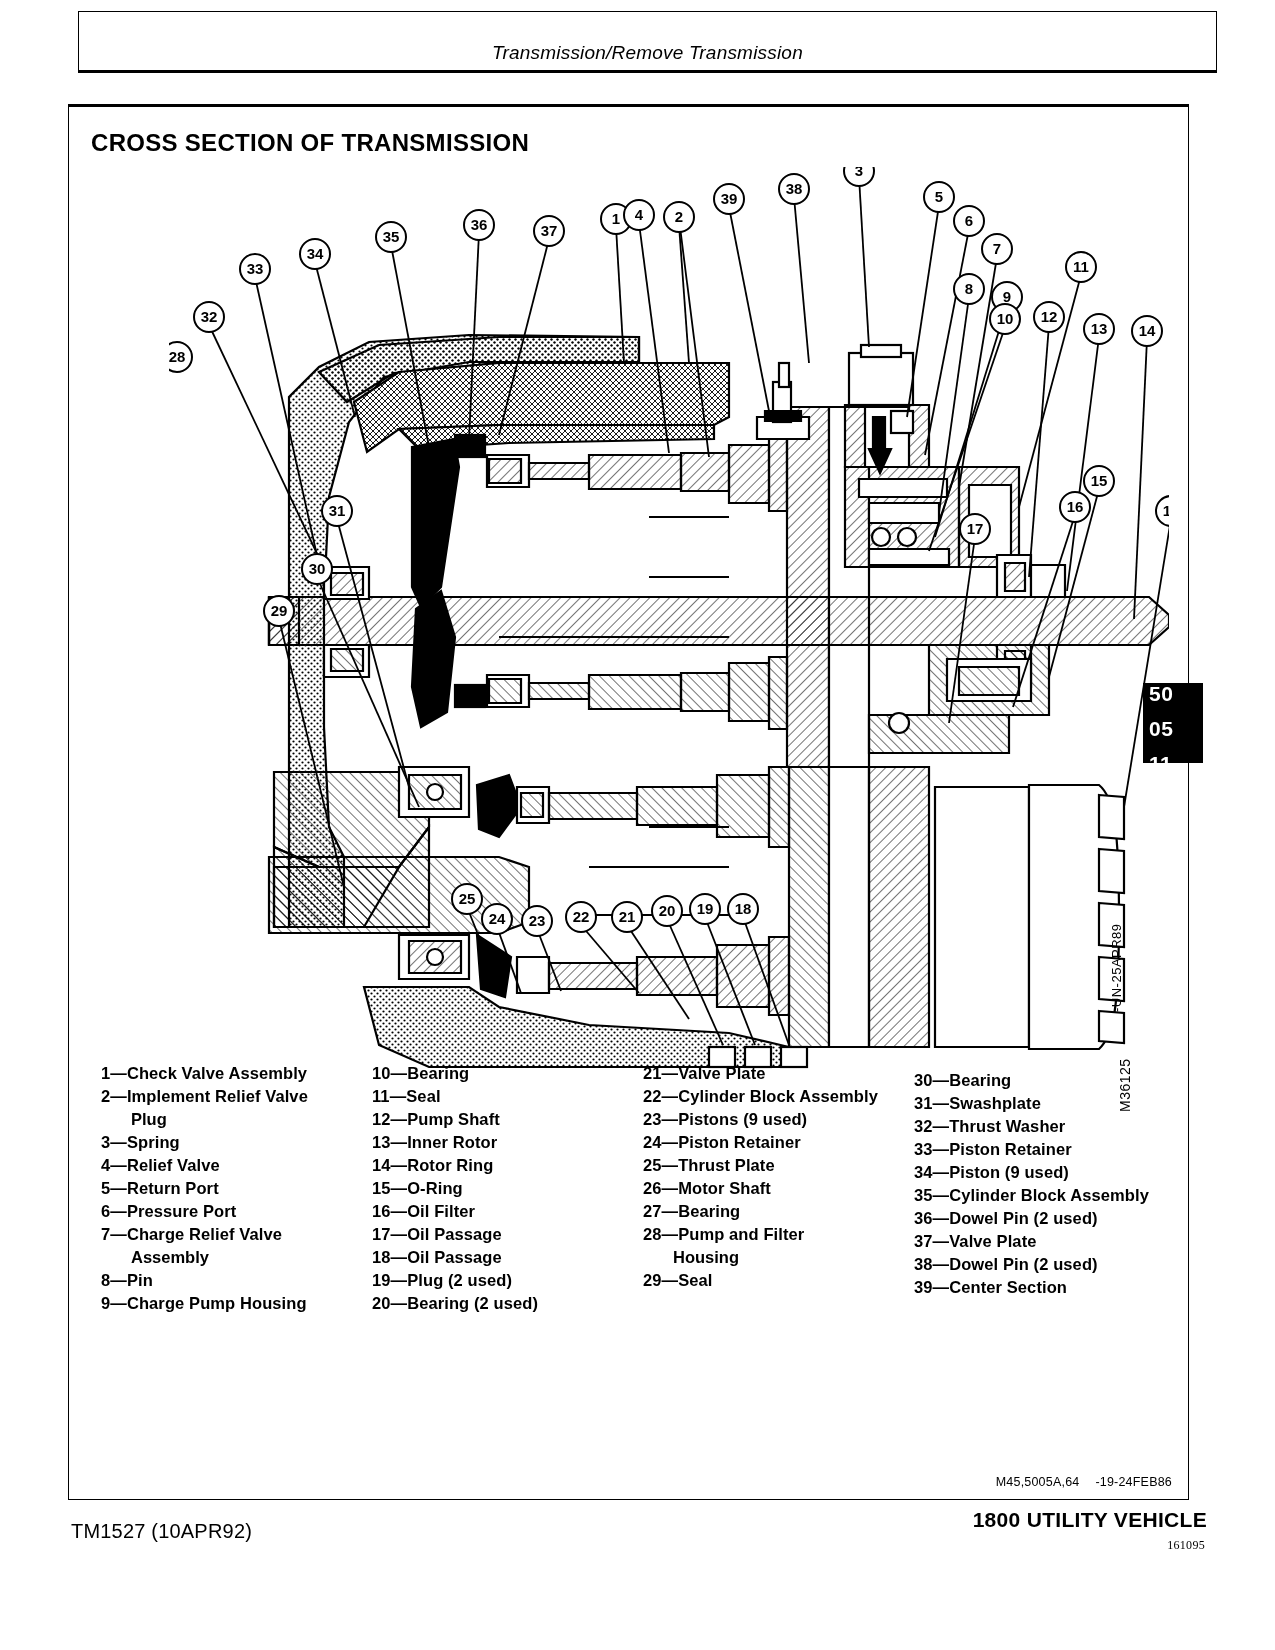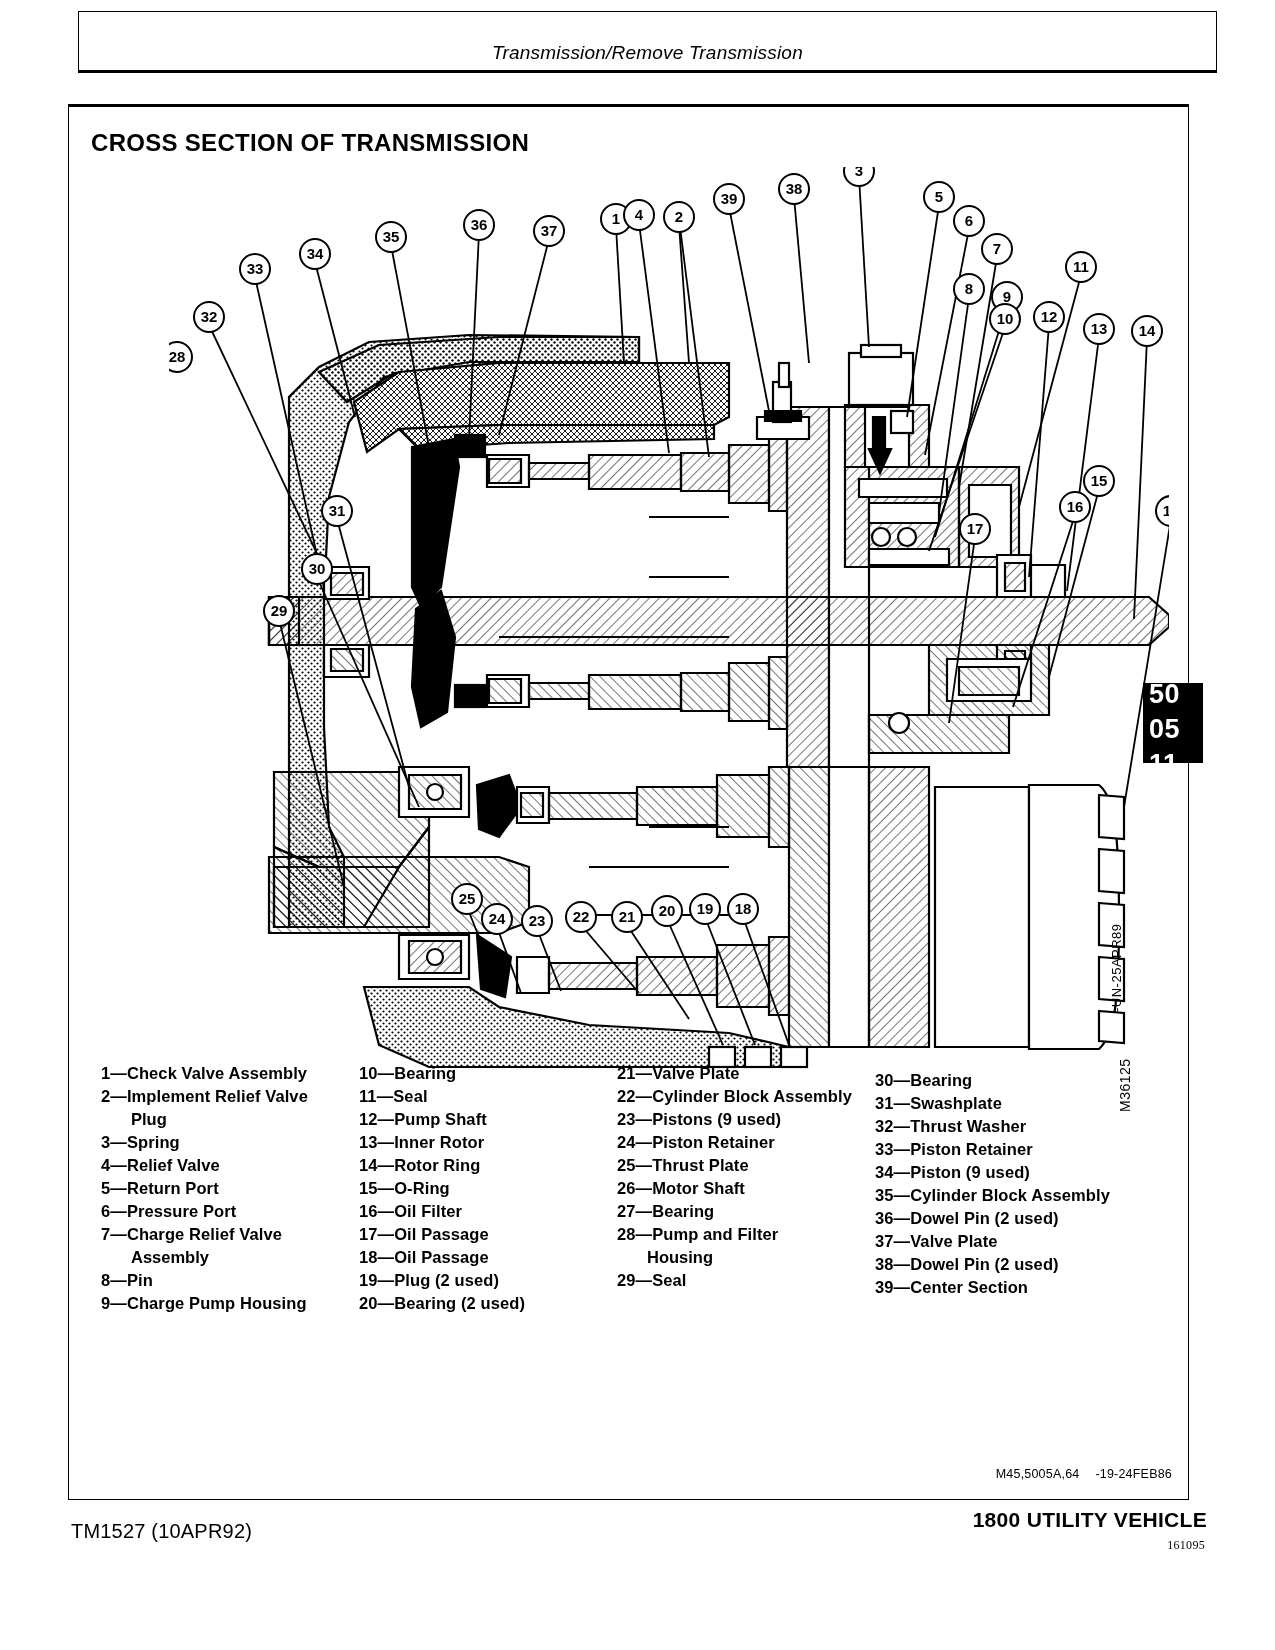--- a/index.html
+++ b/index.html
@@ -91,21 +91,21 @@
     letter-spacing: 0.5px;
   }
 
   
   .legend {
     position: absolute;
     left: 32px;
     top: 955px;
     width: 1080px;
     display: flex;
-    gap: 3px;
+    gap: 16px;
   }
   .legend-col {
     width: 255px;
     flex: 0 0 auto;
   }
   .legend-col.wide { width: 285px; margin-top: 7px; }
   .legend-item {
     font-size: 16.5px;
     font-weight: bold;
     line-height: 23px;
@@ -118,21 +118,21 @@
     font-weight: bold;
     line-height: 23px;
     padding-left: 30px;
     white-space: nowrap;
   }
 
   
   .source-code {
     position: absolute;
     right: 16px;
-    bottom: 18px;
+    bottom: 10px;
     font-size: 12.5px;
     letter-spacing: 0.2px;
     white-space: nowrap;
   }
   .source-code .gap { display: inline-block; width: 16px; }
 
   
   .footer {
     position: absolute;
     left: 68px;
@@ -183,21 +183,21 @@
     height: 80px;
     background: #000;
     color: #fff;
     display: flex;
     flex-direction: column;
     justify-content: center;
     padding-left: 6px;
     box-sizing: border-box;
   }
   .thumb-tab div {
-    font-size: 27px;
+    font-size: 21px;
     font-weight: bold;
     line-height: 24px;
     letter-spacing: 0.5px;
     margin-top: 11px;
   }
 </style>
 </head>
 <body>
 
 <div class="header-box">

